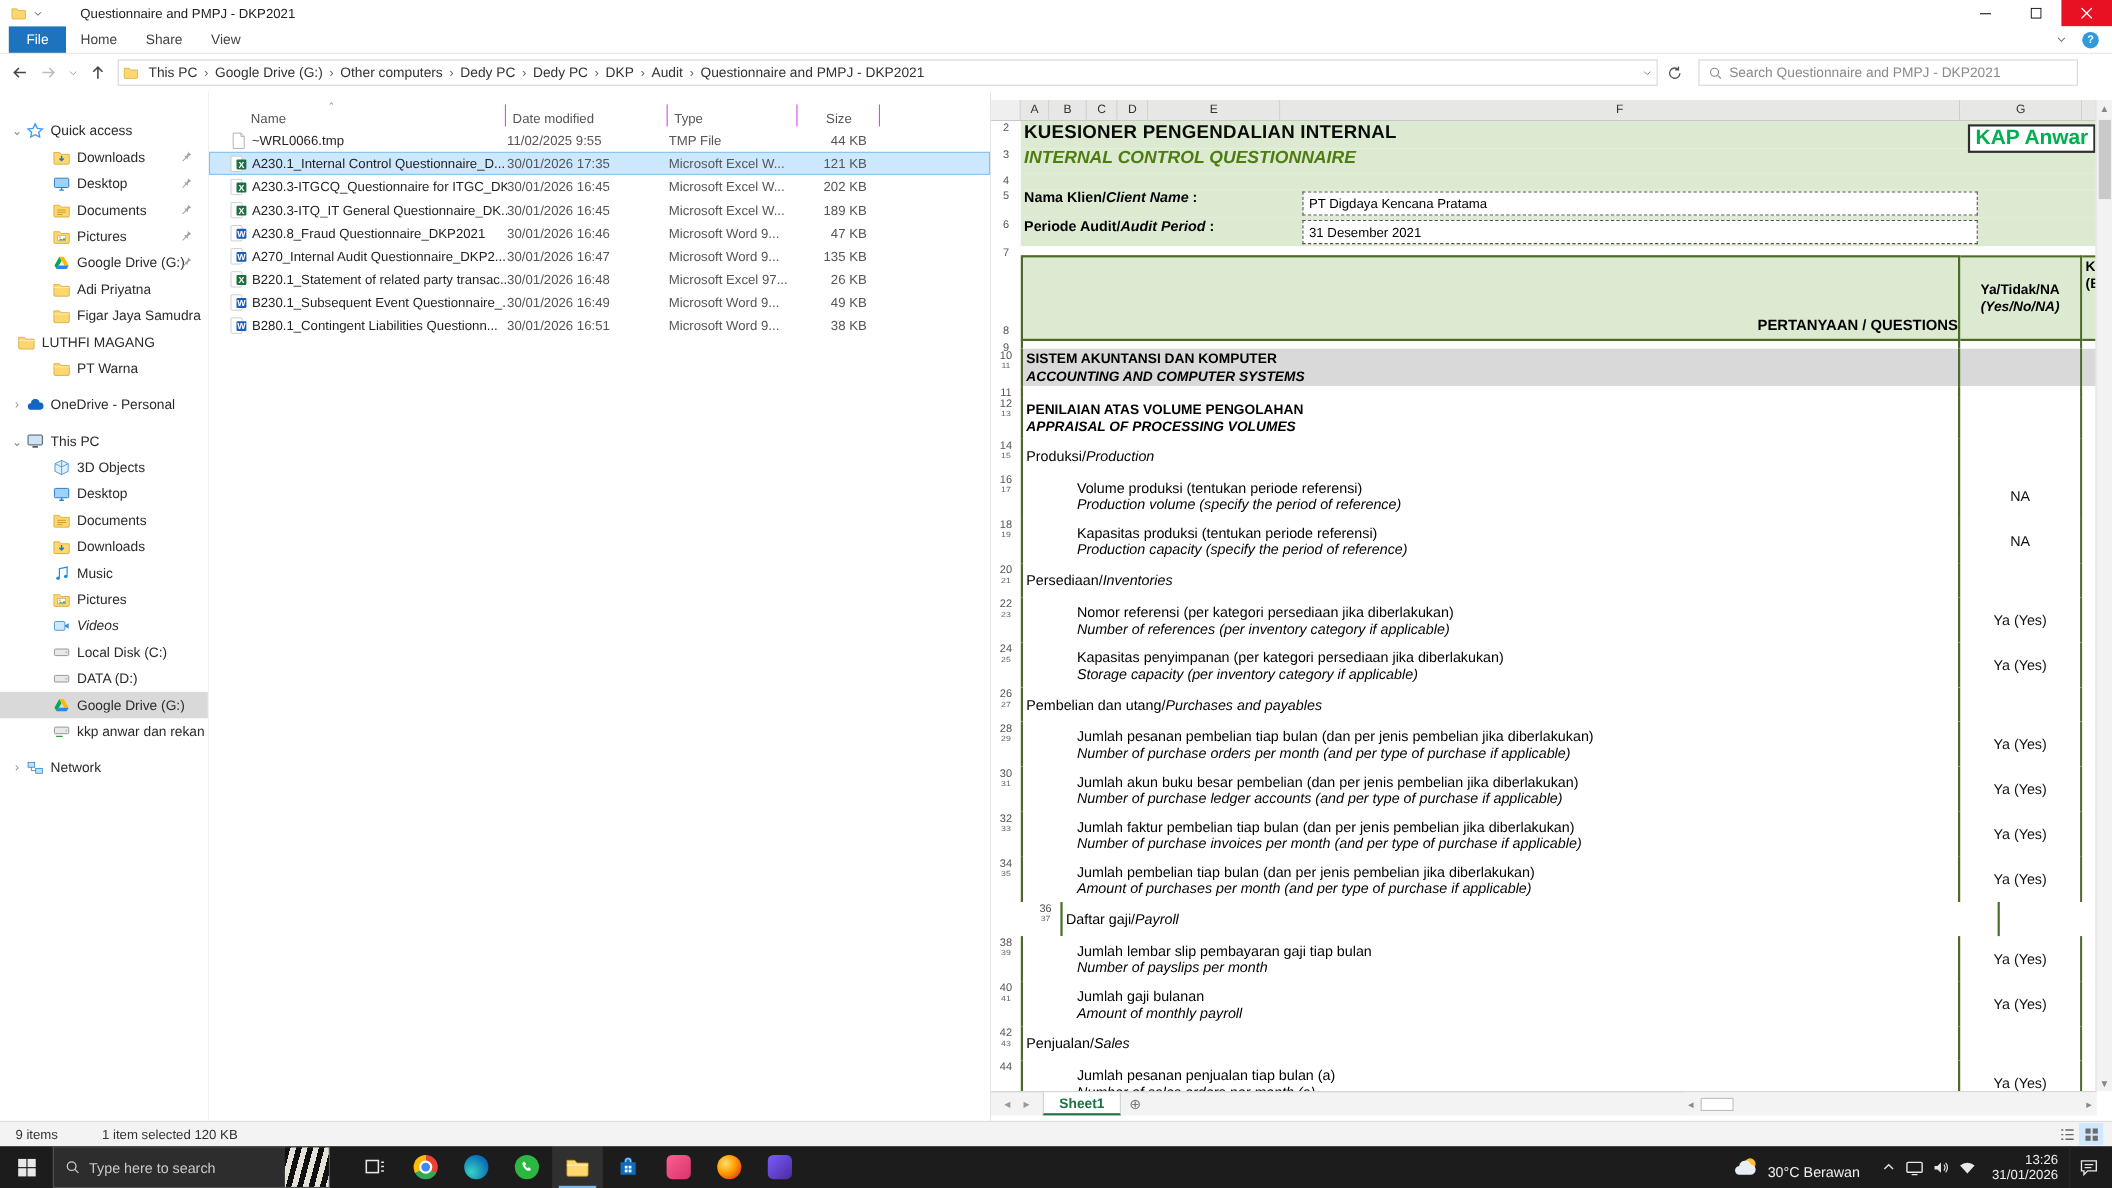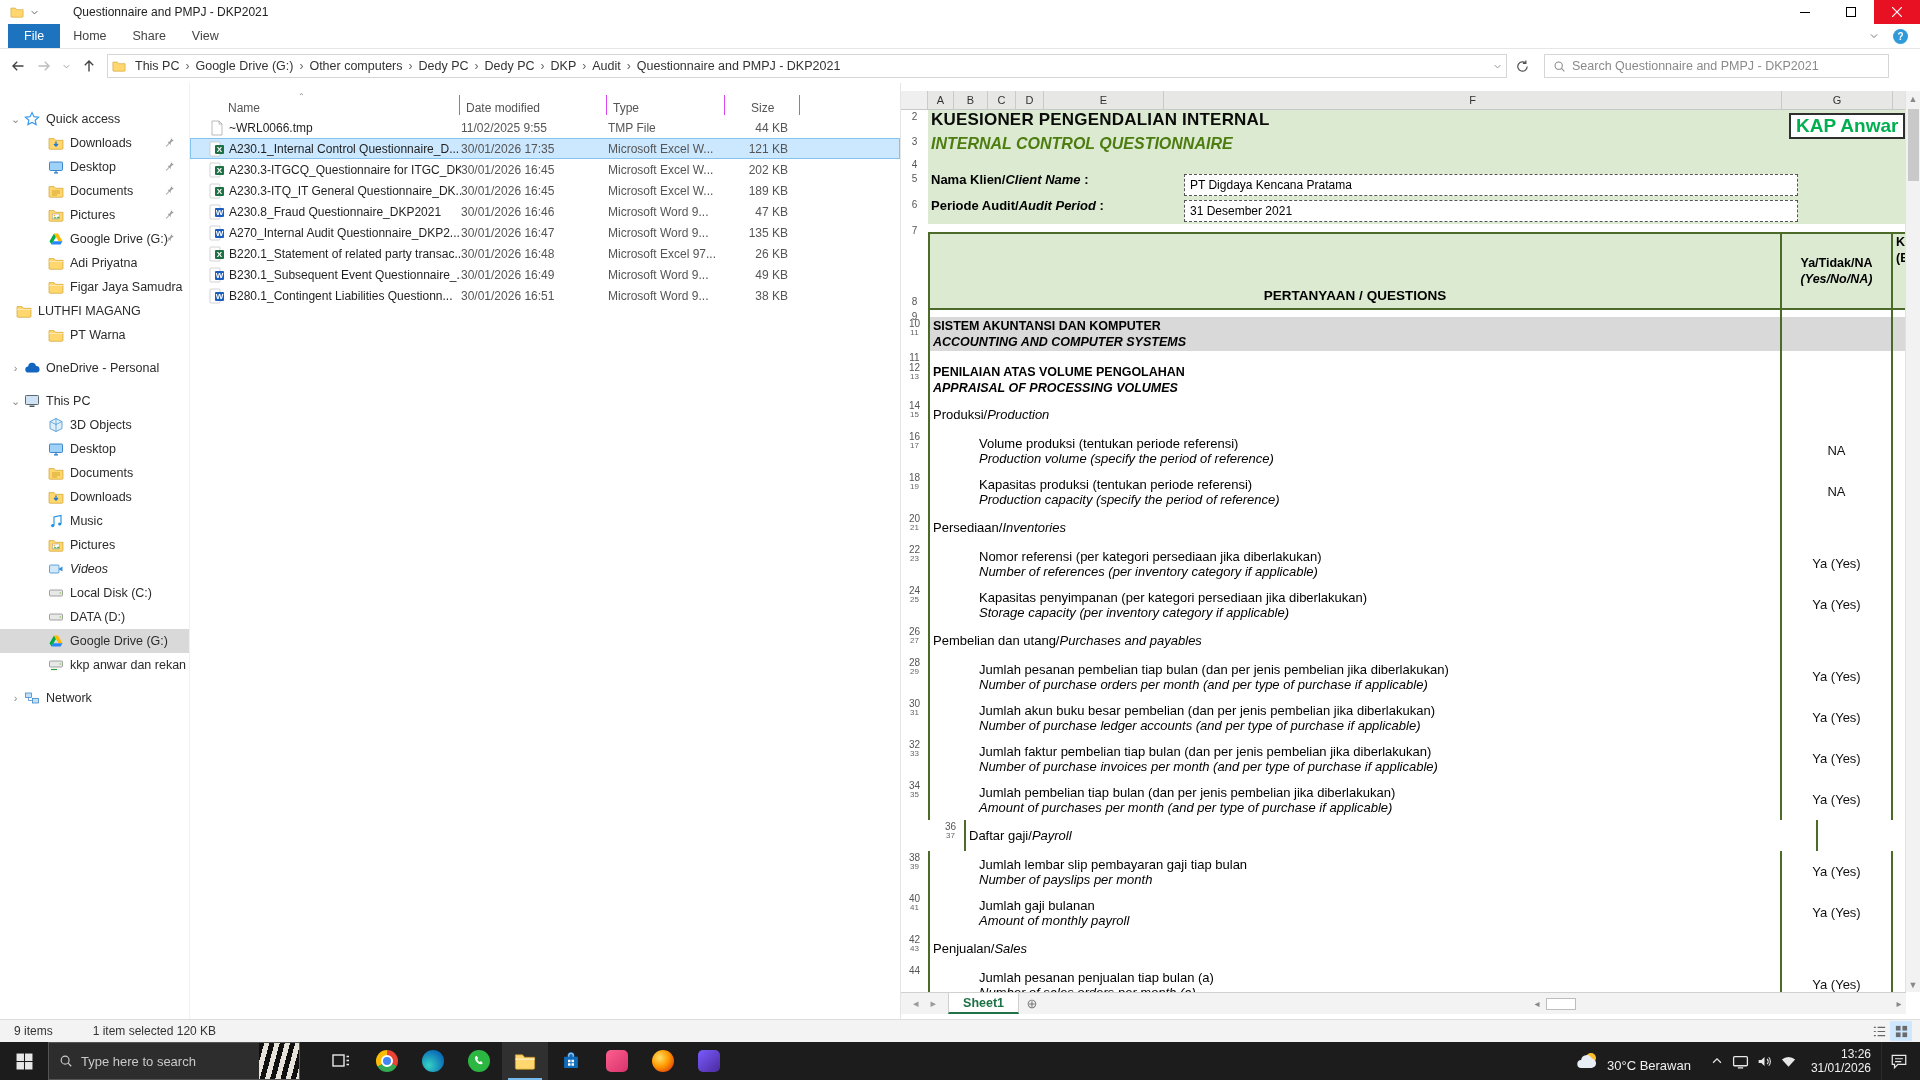--- a/index.html
+++ b/index.html
@@ -70,21 +70,21 @@
 .cfull.wbg{background:#fff}
 .t1{font-size:17px;font-weight:bold;color:#0b0b0b;padding-left:3px;letter-spacing:.2px;white-space:nowrap}
 .t2{font-size:16px;font-weight:bold;font-style:italic;color:#4d7c0f;padding-left:3px;white-space:nowrap}
 .flabel{font-size:13px;padding-left:3px;white-space:nowrap}
 .flabel i{font-weight:bold}
 .fvalue{position:absolute;left:256px;width:614px;top:2px;bottom:2px;background:#fff;border:1px dashed #555;font-size:12px;padding:2px 5px;display:flex;align-items:center}
 .cmain{flex:none;width:854px;border-left:2px solid var(--grn);border-right:2px solid var(--grn);position:relative;background:#fff}
 .cg{flex:none;width:111px;border-right:2px solid var(--grn);display:flex;flex-direction:column;justify-content:center;align-items:center;background:#fff}
 .cpart{flex:none;width:13px;overflow:hidden;background:#fff}
 .hdr .cmain,.hdr .cg,.hdr .cpart{background:var(--grnbg);border-top:2px solid var(--grn);border-bottom:2px solid var(--grn)}
-.hdr .cmain{display:flex;align-items:flex-end;justify-content:center}
+.hdr .cmain{display:flex;align-items:flex-end;justify-content:flex-end}
 .qh{font-weight:bold;font-size:13.5px;padding-bottom:5px}
 .ah1,.ah2{font-weight:bold;font-size:12.5px;line-height:16px;white-space:nowrap}
 .ah2{font-style:italic}
 .ph1,.ph2{font-weight:bold;font-size:12.5px;line-height:16px;white-space:nowrap;padding-left:3px}
 .gray .cmain,.gray .cg,.gray .cpart{background:#d9d9d9}
 .r-section .cmain,.r-subsection .cmain{display:flex;flex-direction:column;justify-content:center}
 .sl1{font-weight:bold;font-size:12.5px;line-height:16px;padding-left:3px;white-space:nowrap}
 .sl2{font-weight:bold;font-style:italic;font-size:12.5px;line-height:16px;padding-left:3px;white-space:nowrap}
 .r-group .cmain{display:flex;align-items:center}
 .gl{font-size:13px;padding-left:3px;white-space:nowrap}

